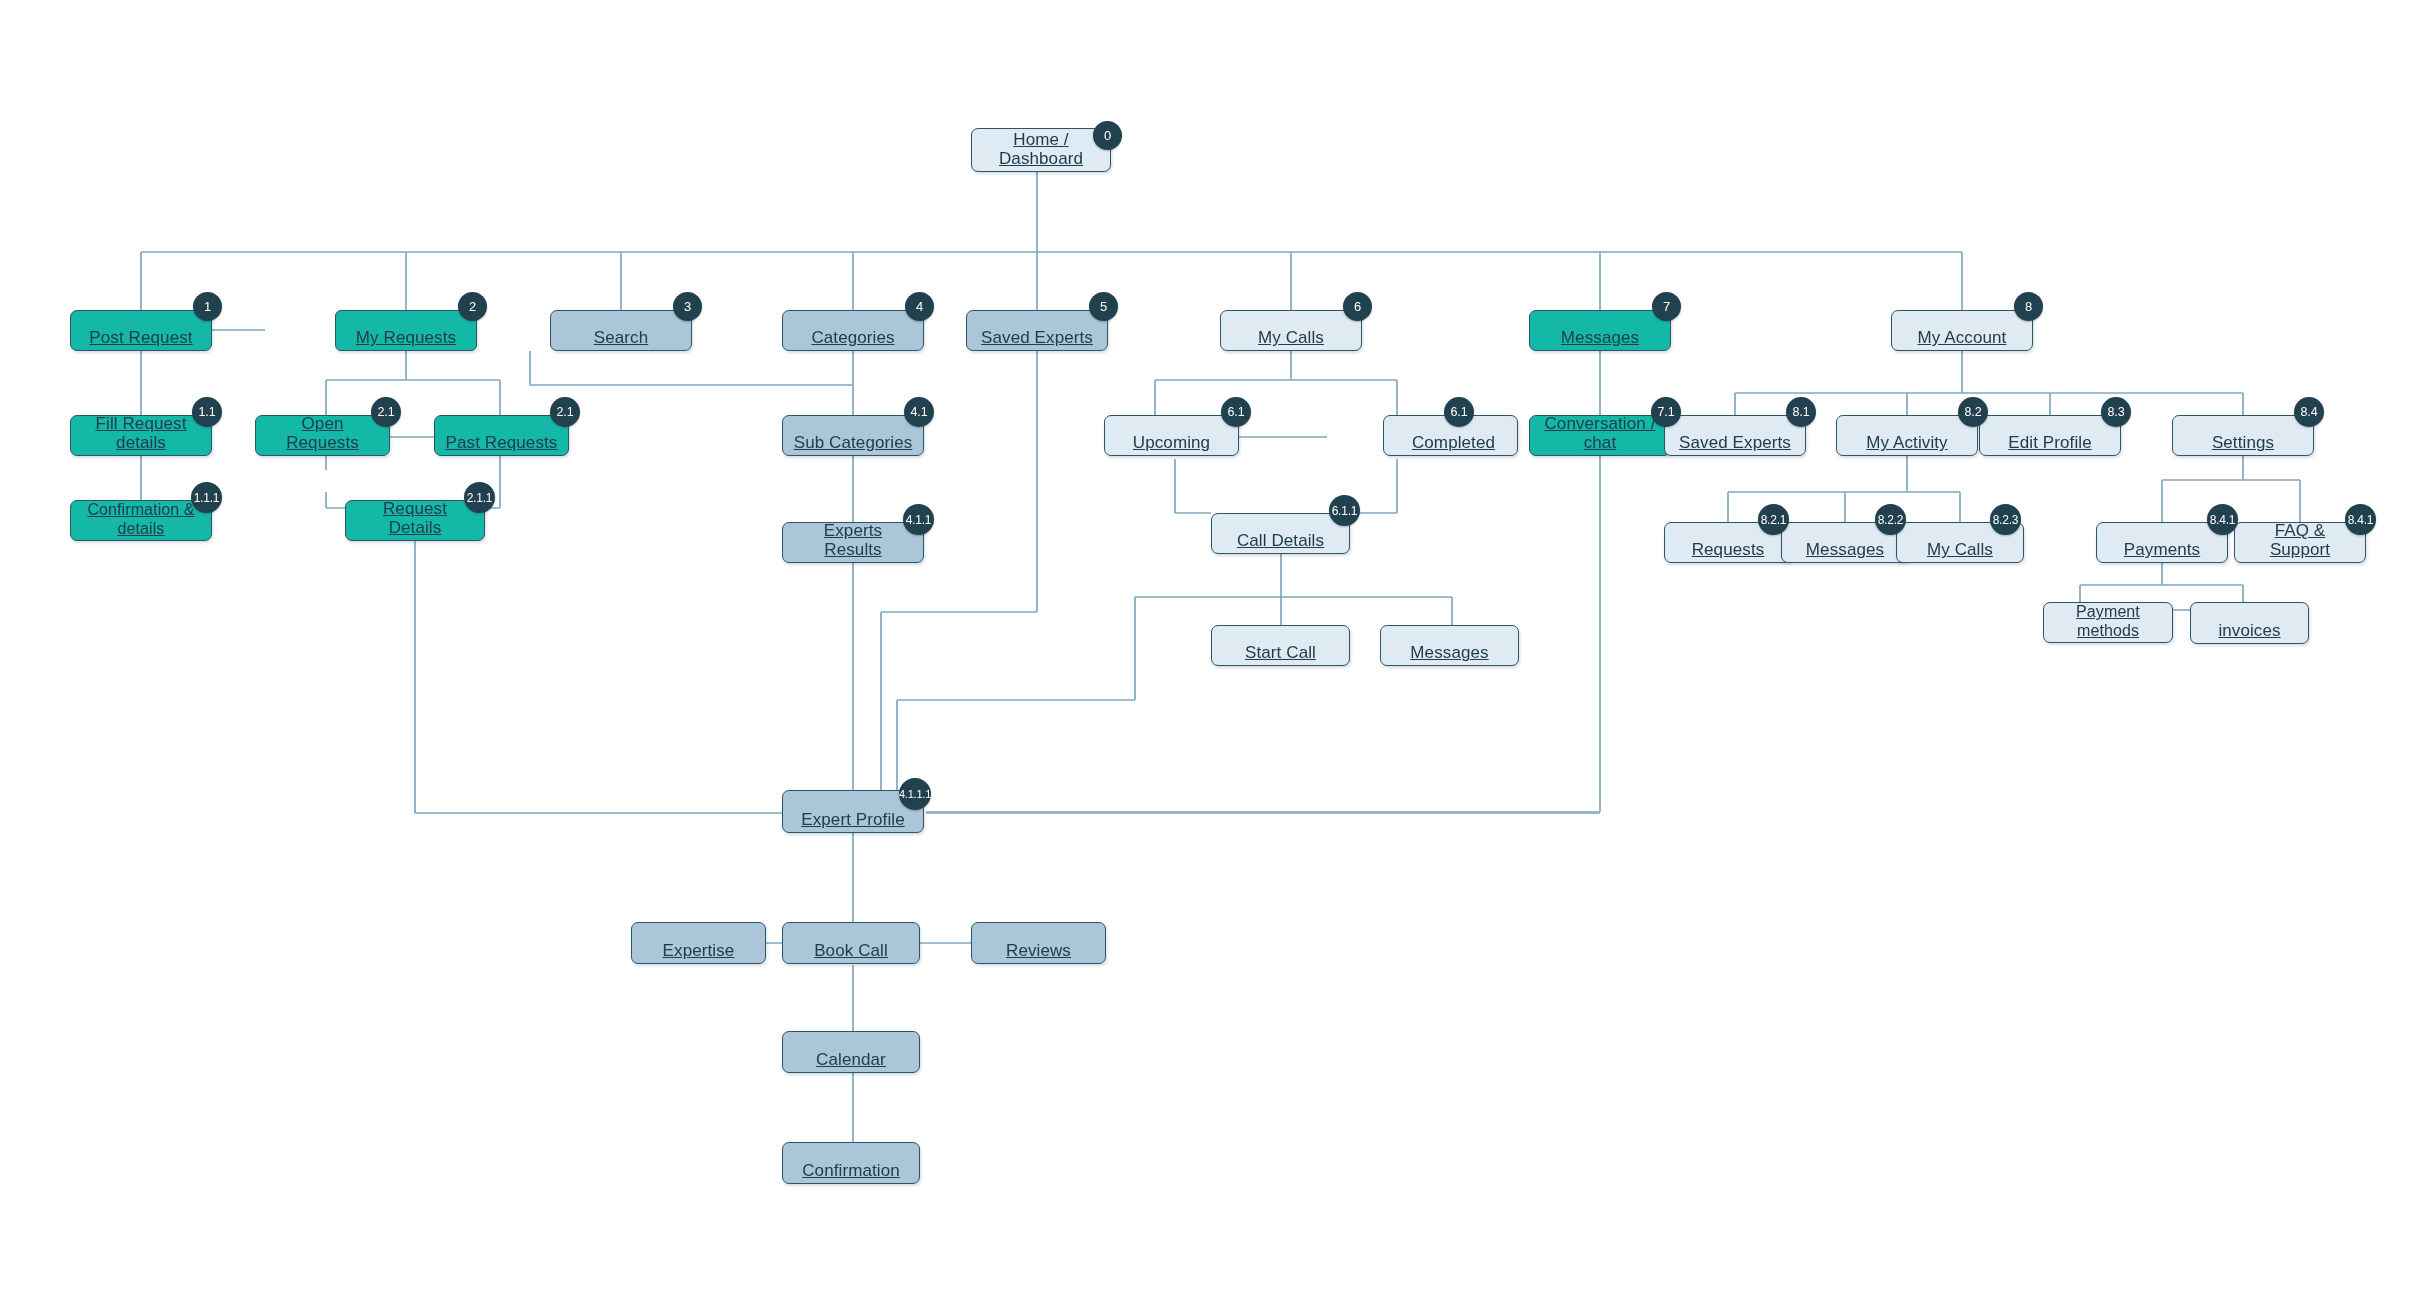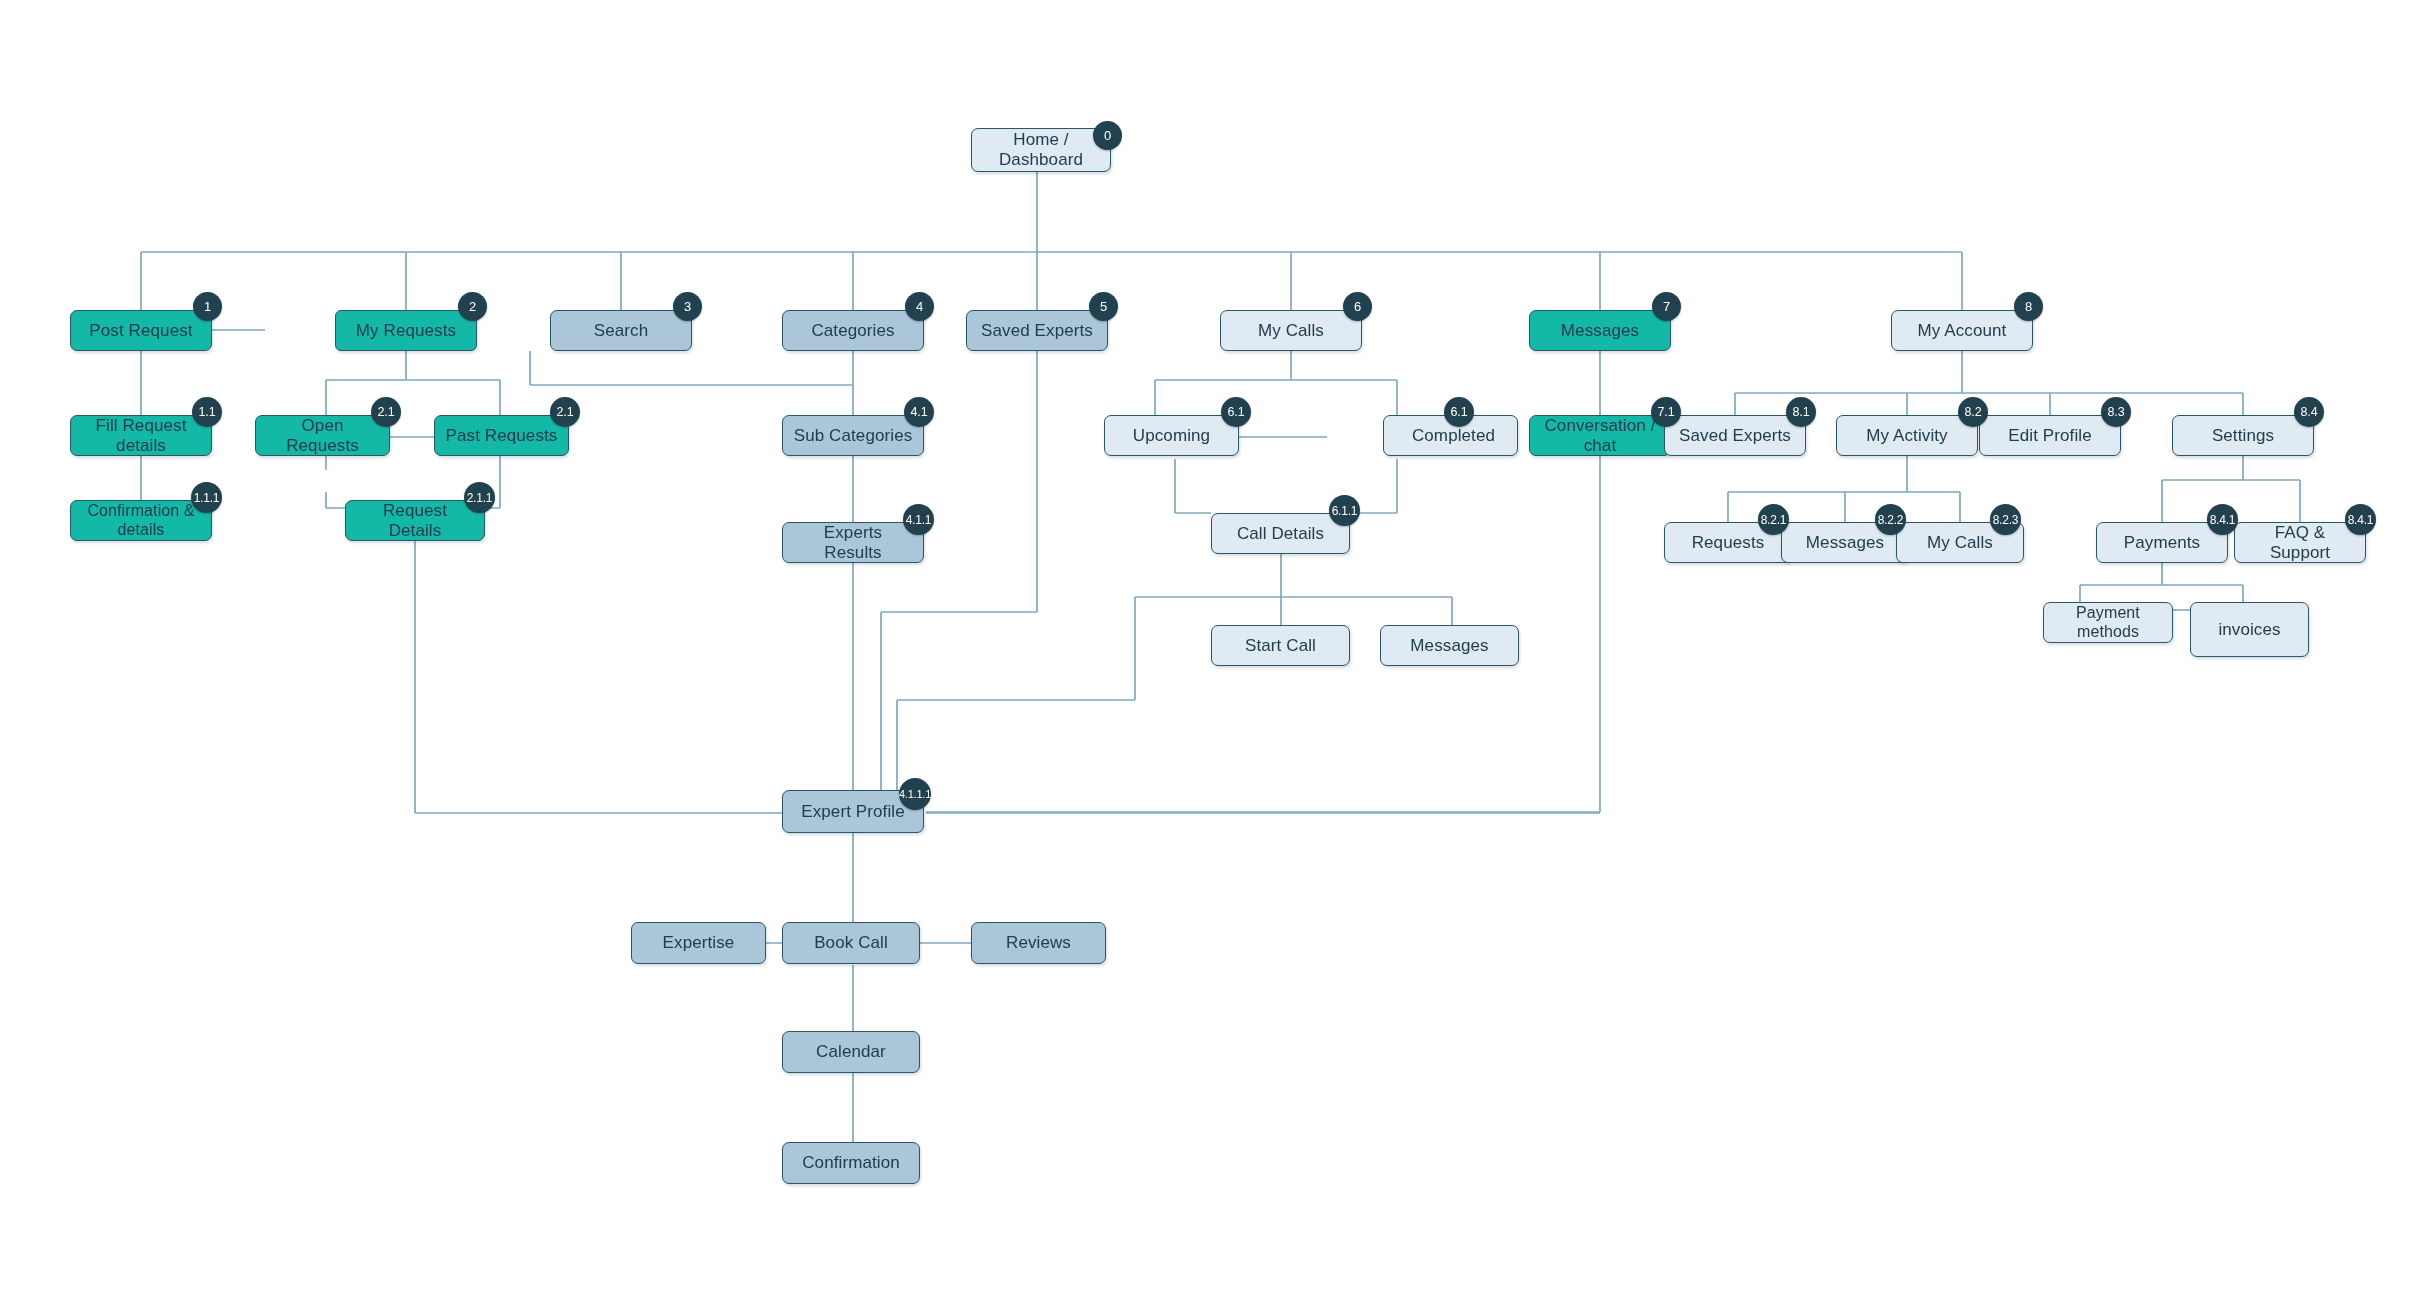--- a/index.html
+++ b/index.html
@@ -25,30 +25,31 @@
     width: 2414px;
     height: 1309px;
     pointer-events: none;
   }
   .node {
     position: absolute;
     box-sizing: border-box;
     border: 1.6px solid #2c5568;
     border-radius: 7px;
     display: flex;
-    align-items: center;
+    align-items: flex-end;
     justify-content: center;
     text-align: center;
     color: #223c4c;
     font-size: 17px;
     line-height: 1.15;
     letter-spacing: .1px;
     padding: 2px 10px;
     box-shadow: 1px 2px 3px rgba(30,60,80,.18);
     z-index: 5;
+    text-decoration: underline;
   }
   .node.fill-grey  { background: #14b8a6; }
   .node.fill-light { background: #dfeaf2; }
   .node.fill-blue  { background: #aac6d8; }
   .badge {
     position: absolute;
     background: #22414f;
     color: #ffffff;
     border-radius: 50%;
     display: flex;
@@ -332,21 +333,21 @@
 
   <div class="node fill-light" style="left:2234px; top:522px; width:132px; height:41px;">
     <span>FAQ &amp; Support</span>
   </div>
   <div class="badge w3" style="left:2345px; top:504px;">8.4.1</div>
 
   <div class="node fill-light" style="left:2043px; top:602px; width:130px; height:41px; font-size:16px;">
     <span>Payment methods</span>
   </div>
 
-  <div class="node fill-light" style="left:2190px; top:602px; width:119px; height:55px;">
+  <div class="node fill-light" style="left:2190px; top:602px; width:119px; height:42px;">
     <span>invoices</span>
   </div>
 
   <div class="node fill-blue" style="left:782px; top:790px; width:142px; height:43px;">
     <span>Expert Profile</span>
   </div>
   <div class="badge w4" style="left:899px; top:778px;">4.1.1.1</div>
 
   <div class="node fill-blue" style="left:595px; top:922px; width:135px; height:42px;margin-left:36px;">
     <span>Expertise</span>

